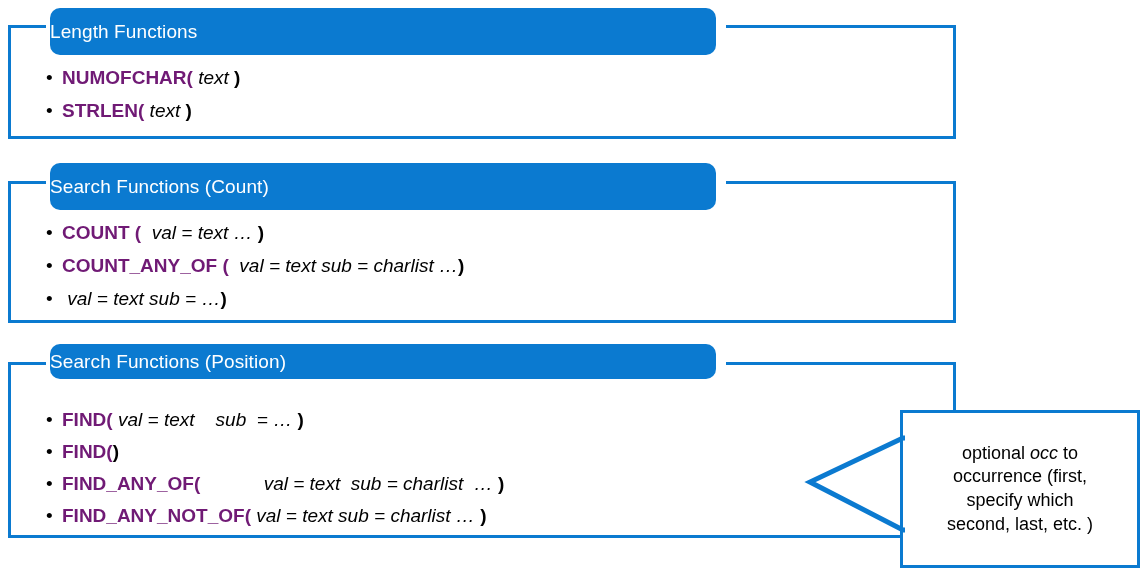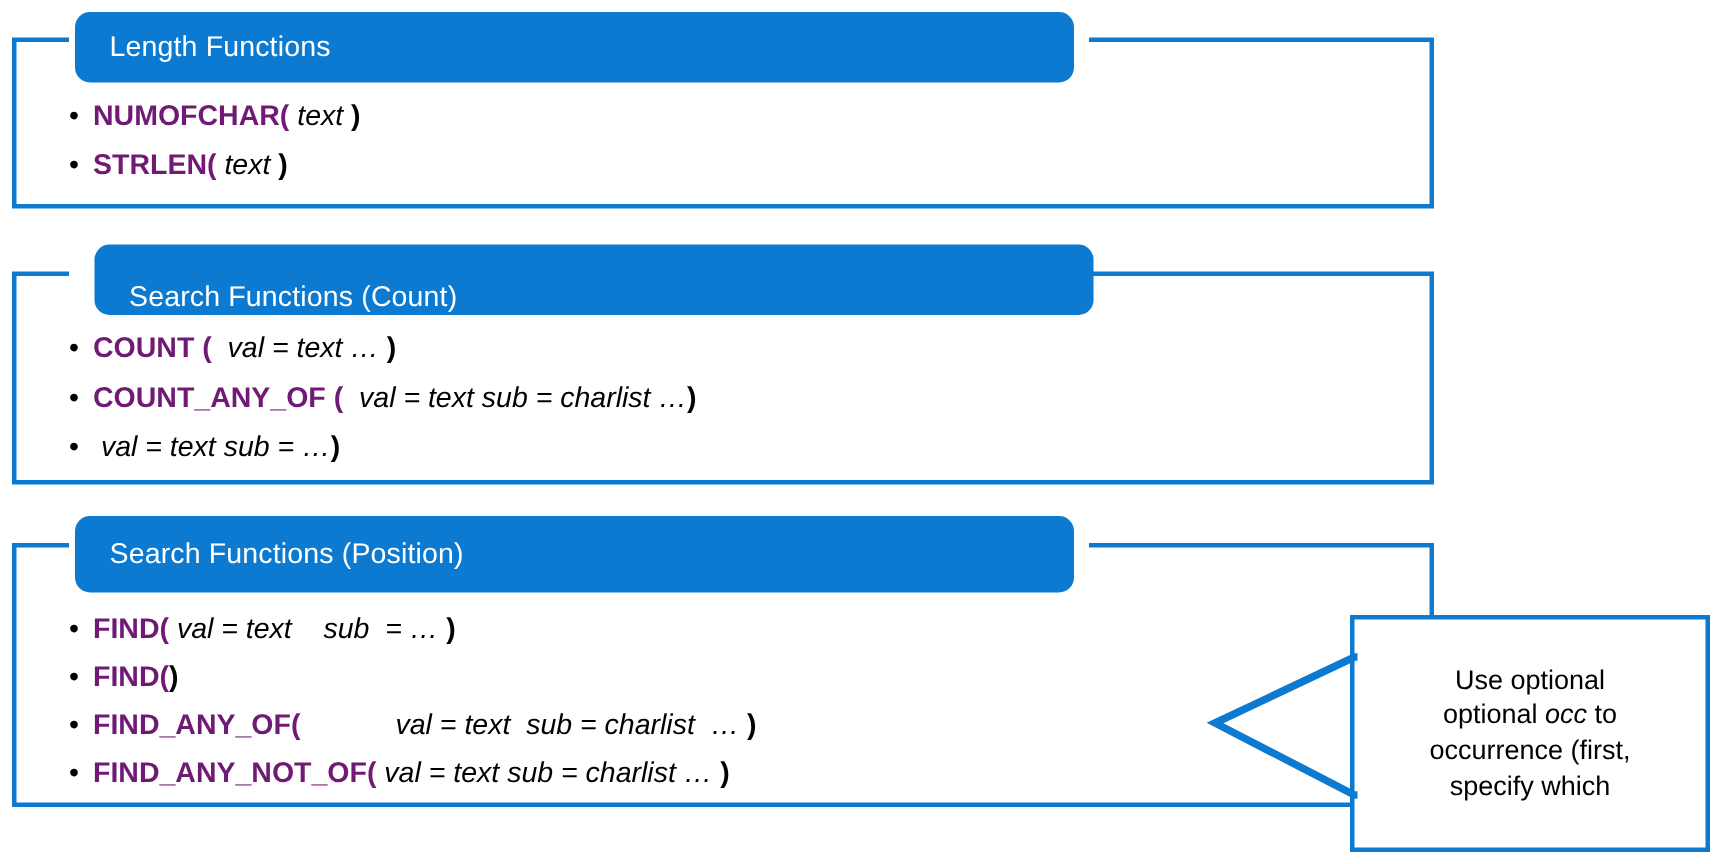--- a/index.html
+++ b/index.html
@@ -30,21 +30,21 @@
   }
 
   
   .header-pill {
     position: absolute;
     background: #0b7ad0;
     border-radius: 10px;
     box-sizing: border-box;
     display: flex;
     align-items: center;
-    padding-left: 23px;
+    padding-left: 0;
     z-index: 3;
   }
   .header-pill .title {
     color: #ffffff;
     font-size: 19px;
     font-weight: 400;
     letter-spacing: 0.1px;
     white-space: nowrap;
   }
 
@@ -146,21 +146,21 @@
     </div>
   </div>
 </div>
 
 <div class="section">
 
   <div class="frame" style="left:8px; top:181px; width:948px; height:142px;"></div>
 
   <div class="pill-mask" style="left:46px; top:176px; width:680px; height:12px;"></div>
 
-  <div class="header-pill" style="left:63px; top:163px; width:666px; height:47px;align-items:flex-end;">
+  <div class="header-pill" style="left:50px; top:163px; width:666px; height:47px;">
     <span class="title">Search Functions (Count)</span>
   </div>
 
   <div class="bullets" style="left:46px; top:223px;">
     <div class="bullet-row" style="margin-bottom:14px;">
       <span class="bullet-dot">•</span>
       <span class="fn">COUNT (</span>
       <span class="args">  val = text … </span>
       <span class="closep">)</span>
     </div>
@@ -177,21 +177,21 @@
     </div>
   </div>
 </div>
 
 <div class="section">
 
   <div class="frame" style="left:8px; top:362px; width:948px; height:176px;"></div>
 
   <div class="pill-mask" style="left:46px; top:357px; width:680px; height:12px;"></div>
 
-  <div class="header-pill" style="left:50px; top:344px; width:666px; height:51px;">
+  <div class="header-pill" style="left:50px; top:344px; width:666px; height:35px;">
     <span class="title">Search Functions (Position)</span>
   </div>
 
   <div class="bullets" style="left:46px; top:410px;">
     <div class="bullet-row" style="margin-bottom:13px;">
       <span class="bullet-dot">•</span>
       <span class="fn">FIND(</span>
       <span class="args"> val = text    sub  = … </span>
       <span class="closep">)</span>
     </div>
@@ -216,19 +216,19 @@
 </div>
 
 <div class="callout-wrap">
 
   <svg class="callout-tail" width="160" height="130" style="left:755px; top:420px;" viewBox="0 0 160 130" xmlns="http://www.w3.org/2000/svg">
     <polyline points="150,18 148,18 55,62 148,110 150,110" fill="none" stroke="#0b7ad0" stroke-width="5" stroke-linejoin="miter" stroke-linecap="butt"></polyline>
   </svg>
 
   <div class="callout-box" style="left:900px; top:410px; width:240px; height:158px;">
     <div class="callout-text">
-      <div>Use optional</div>
       <div><span>optional </span><em>occ</em><span> to</span></div>
       <div>occurrence (first,</div>
       <div>specify which</div>
+      <div>second, last, etc. )</div>
     </div>
   </div>
 </div>
 
 </body></html>

